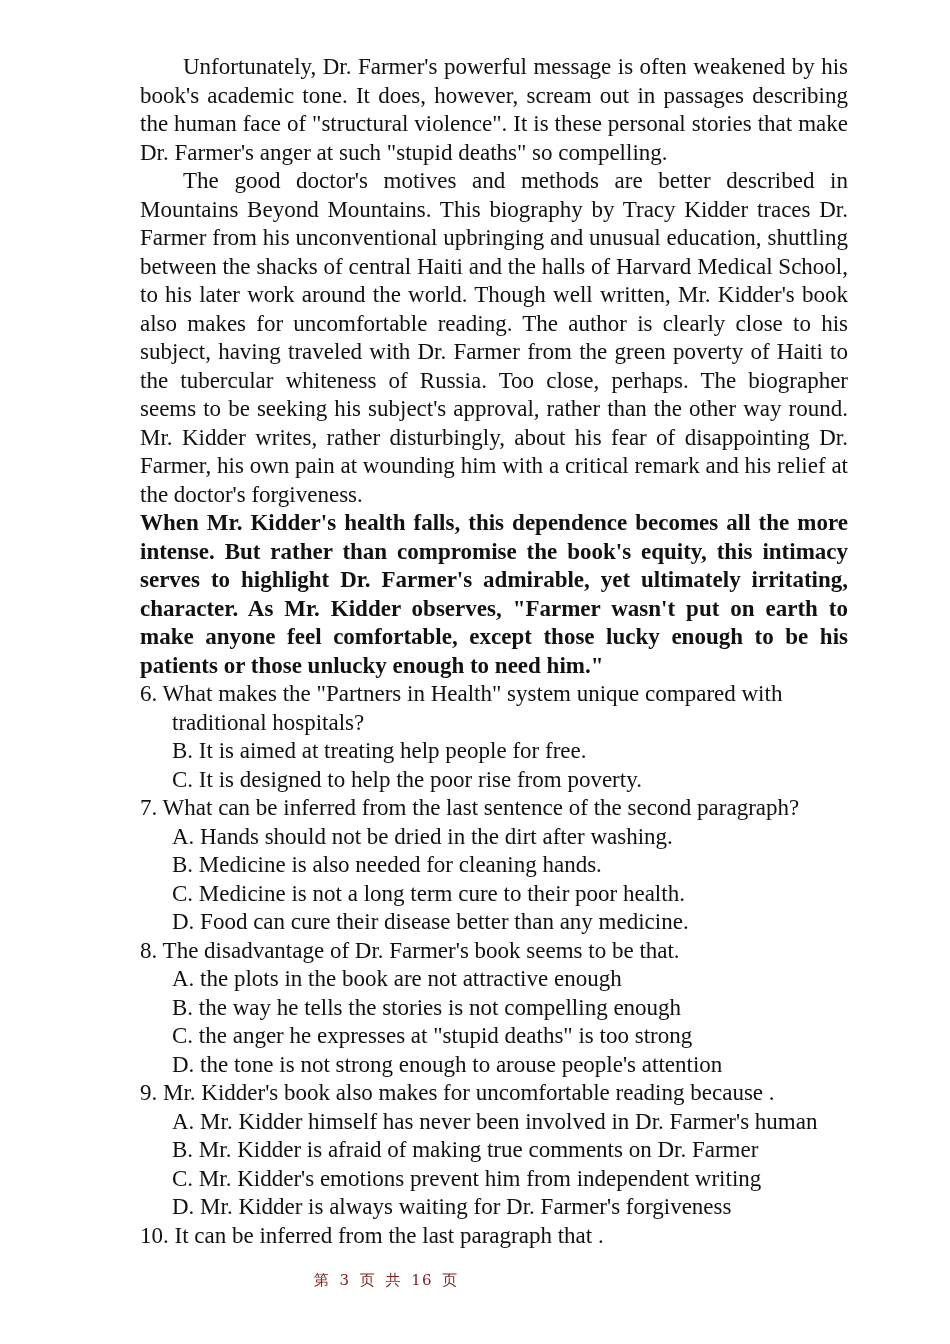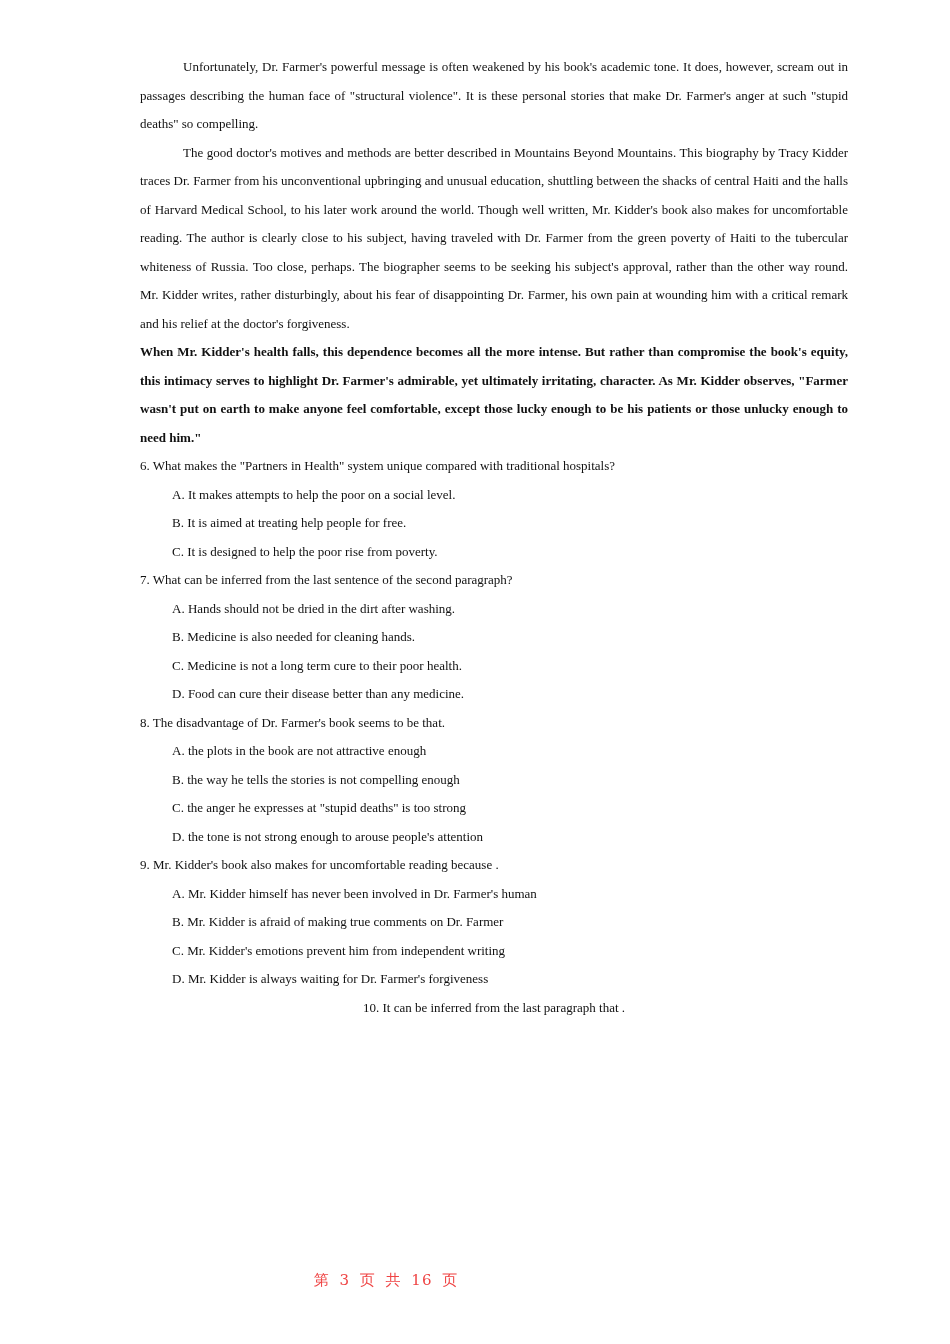--- a/index.html
+++ b/index.html
@@ -13,21 +13,21 @@
       position: relative;
       overflow: hidden;
       font-family: "Liberation Serif", "DejaVu Serif", serif;
       color: #111111;
     }
     .page {
       position: absolute;
       left: 140px;
       top: 53px;
       width: 708px;
-      font-size: 13px;
+      font-size: 23px;
       line-height: 28.5px;
     }
     .para {
       margin: 0;
       text-align: justify;
       text-indent: 43px;
     }
     .para.noindent {
       text-indent: 0;
       font-weight: bold;
@@ -35,53 +35,51 @@
     .question {
       margin: 0;
     }
     .q-stem {
       padding-left: 32px;
       text-indent: -32px;
     }
     .q-stem.q10 {
       padding-left: 0;
       text-indent: 0;
-      text-align: center;
     }
     .q-option {
       padding-left: 32px;
     }
     .footer {
       position: absolute;
       left: 0;
       width: 772px;
       top: 1271px;
       text-align: center;
       font-size: 15px;
-      color: #ef4444;
+      color: #7f1d1d;
       font-family: "DejaVu Serif", "Liberation Serif", serif;
       word-spacing: 4px;
       letter-spacing: 1px;
     }
   </style>
 </head>
 <body>
 
 <div class="page">
 
   <section>
     <p class="para">Unfortunately, Dr. Farmer's powerful message is often weakened by his book's academic tone. It does, however, scream out in passages describing the human face of "structural violence". It is these personal stories that make Dr. Farmer's anger at such "stupid deaths" so compelling.</p>
     <p class="para">The good doctor's motives and methods are better described in Mountains Beyond Mountains. This biography by Tracy Kidder traces Dr. Farmer from his unconventional upbringing and unusual education, shuttling between the shacks of central Haiti and the halls of Harvard Medical School, to his later work around the world. Though well written, Mr. Kidder's book also makes for uncomfortable reading. The author is clearly close to his subject, having traveled with Dr. Farmer from the green poverty of Haiti to the tubercular whiteness of Russia. Too close, perhaps. The biographer seems to be seeking his subject's approval, rather than the other way round. Mr. Kidder writes, rather disturbingly, about his fear of disappointing Dr. Farmer, his own pain at wounding him with a critical remark and his relief at the doctor's forgiveness.</p>
     <p class="para noindent">When Mr. Kidder's health falls, this dependence becomes all the more intense. But rather than compromise the book's equity, this intimacy serves to highlight Dr. Farmer's admirable, yet ultimately irritating, character. As Mr. Kidder observes, "Farmer wasn't put on earth to make anyone feel comfortable, except those lucky enough to be his patients or those unlucky enough to need him."</p>
   </section>
 
   <section>
     <div class="question">
       <div class="q-stem">6. What makes the "Partners in Health" system unique compared with traditional hospitals?</div>
-      <div class="q-option">A. It makes attempts to help the poor on a social level.</div>
       <div class="q-option">B. It is aimed at treating help people for free.</div>
       <div class="q-option">C. It is designed to help the poor rise from poverty.</div>
     </div>
 
     <div class="question">
       <div class="q-stem">7. What can be inferred from the last sentence of the second paragraph?</div>
       <div class="q-option">A. Hands should not be dried in the dirt after washing.</div>
       <div class="q-option">B. Medicine is also needed for cleaning hands.</div>
       <div class="q-option">C. Medicine is not a long term cure to their poor health.</div>
       <div class="q-option">D. Food can cure their disease better than any medicine.</div>

